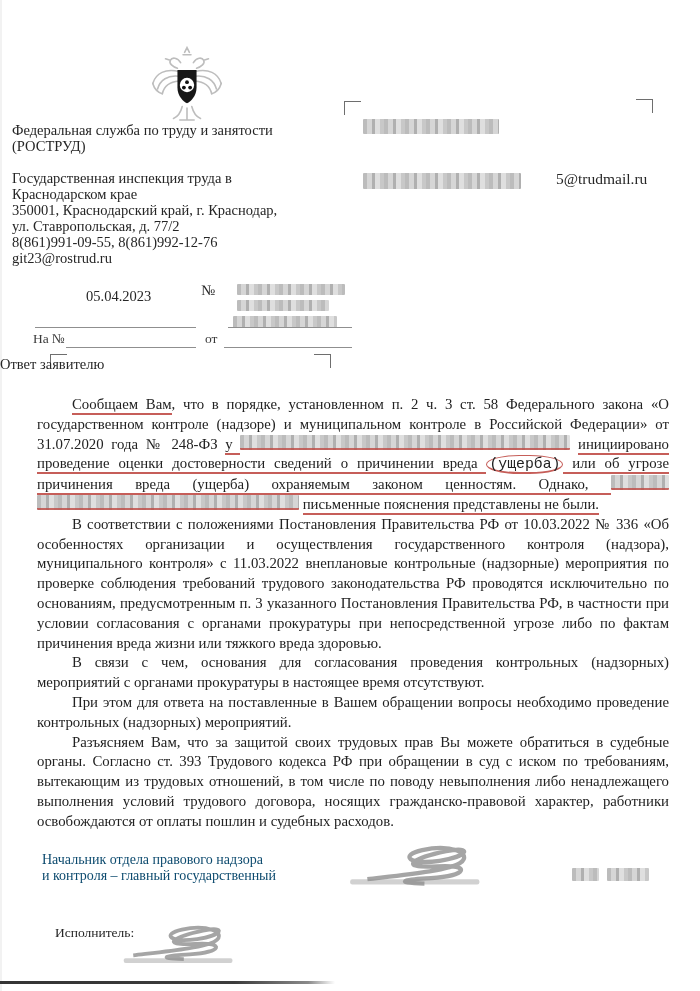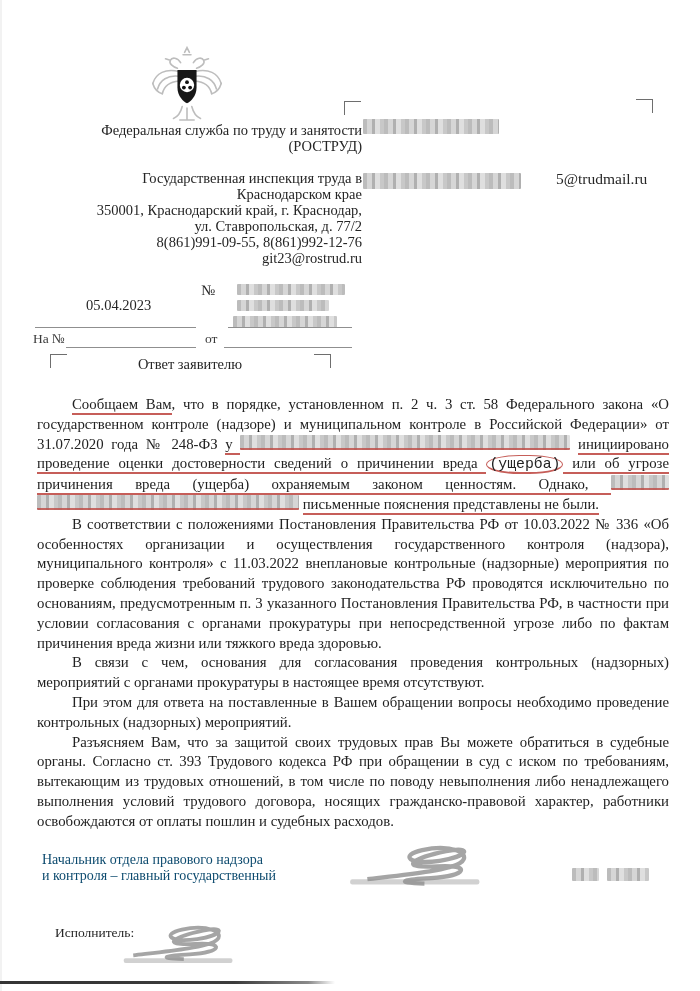--- a/index.html
+++ b/index.html
@@ -10,35 +10,35 @@
   }
   .abs { position:absolute; }
 
   
   .edge-l { left:0; top:0; width:2px; height:991px; background:rgba(0,0,0,.05); }
 
   
   .emblem { left:146px; top:46px; width:82px; height:78px; }
 
   
-  .letterhead { left:12px; top:122px; width:350px; text-align:right;
+  .letterhead { left:12px; top:122px; width:350px; text-align:left;
     font-size:14.5px; line-height:16px; color:#252525; }
   .lh-gap { height:16px; }
 
   
-  .ref-date   { left:86px;  top:297px; font-size:14.5px; }
+  .ref-date   { left:86px;  top:288px; font-size:14.5px; }
   .num-label  { left:201px; top:282px; font-size:14.5px; }
   .thin-line  { border-bottom:1px solid #8f8f8f; height:0; }
   .line-date  { left:35px;  top:327px; width:161px; }
   .line-num   { left:228px; top:327px; width:124px; }
   .na-label   { left:33px;  top:331px; font-size:13.5px; color:#3a3a3a; }
   .line-na    { left:66px;  top:347px; width:130px; }
   .ot-label   { left:205px; top:331px; font-size:13.5px; color:#3a3a3a; }
   .line-ot    { left:224px; top:347px; width:128px; }
-  .subject    { left:0;     top:356px; width:380px; text-align:center; font-size:14.5px; }
+  .subject    { left:0;     top:356px; width:380px; font-size:14.5px; }
 
   
   .corner { width:16px; height:13px; }
   .tl { border-top:1.5px solid #6e6e6e; border-left:1.5px solid #6e6e6e; }
   .tr { border-top:1.5px solid #6e6e6e; border-right:1.5px solid #6e6e6e; }
   .subj-br-l { left:50px;  top:354px; }
   .subj-br-r { left:314px; top:354px; }
   .rcpt-br-l { left:344px; top:101px; }
   .rcpt-br-r { left:636px; top:99px;  }
 

